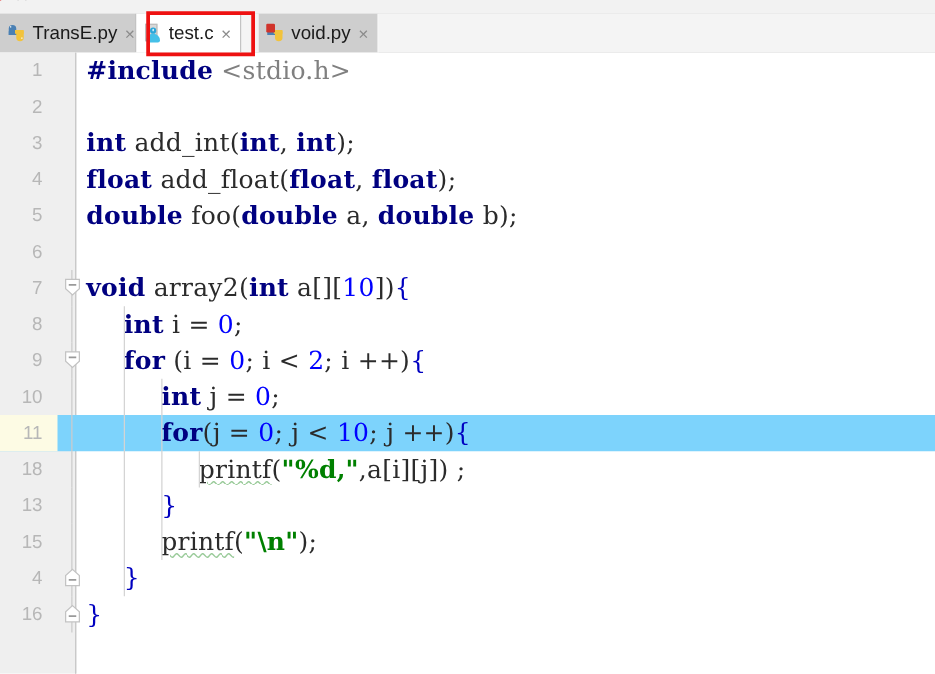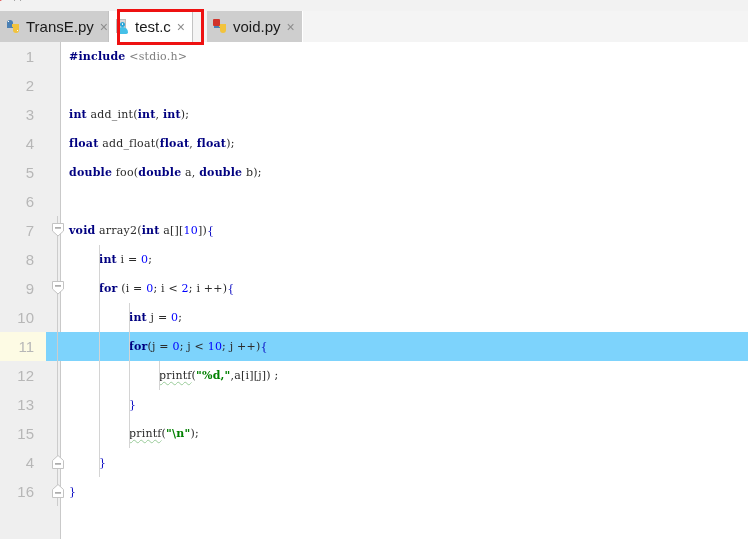--- a/index.html
+++ b/index.html
@@ -124,21 +124,21 @@
     font-size:15px;color:#b7b7b7;
     padding-right:0px;box-sizing:border-box;
   }
   .lnum-inner{position:relative;left:-12px;}
   .fold-cell{
     position:absolute;left:48px;top:0;width:24px;height:29px;
   }
   .code-cell{
     position:absolute;left:61px;top:0;right:0;height:29px;
     font-family:"DejaVu Serif", serif;
-    font-size:11px;
+    font-size:20px;
     color:#2b2b2b;
     padding-left:8px;
     box-sizing:border-box;
     letter-spacing:0.2px;
   }
 
   
   .foldline{
     position:absolute;left:9px;top:0;width:1px;height:29px;background:#cccccc;
   }
@@ -295,21 +295,21 @@
           <div class="code-cell"><span style="display: inline-block; width: 60px;"></span><span><span class="kw">int</span><span class="punct"> </span><span class="punct"> </span><span class="id">j</span><span class="punct"> </span><span class="punct">=</span><span class="punct"> </span><span class="num">0</span><span class="punct">;</span></span></div>
         </div>
         <div class="row hl">
           <div class="lnum-cell"><span class="lnum-inner">11</span></div>
           <div class="fold-cell">
             <div class="foldline"></div>
           </div>
           <div class="code-cell"><span style="display: inline-block; width: 60px;"></span><span><span class="kw">for</span><span class="punct">(</span><span class="id">j</span><span class="punct"> </span><span class="punct">=</span><span class="punct"> </span><span class="num">0</span><span class="punct">;</span><span class="punct"> </span><span class="id">j</span><span class="punct"> </span><span class="punct">&lt;</span><span class="punct"> </span><span class="num">10</span><span class="punct">;</span><span class="punct"> </span><span class="id">j</span><span class="punct"> </span><span class="punct">+</span><span class="punct">+</span><span class="punct">)</span><span class="brace">{</span></span></div>
         </div>
         <div class="row">
-          <div class="lnum-cell"><span class="lnum-inner">12</span></div>
+          <div class="lnum-cell"><span class="lnum-inner">18</span></div>
           <div class="fold-cell">
             <div class="foldline"></div>
           </div>
           <div class="code-cell"><span style="display: inline-block; width: 90px;"></span><span><span class="id wavy">printf</span><span class="punct">(</span><span class="str">"%d,"</span><span class="punct">,</span><span class="id">a</span><span class="punct">[</span><span class="id">i</span><span class="punct">]</span><span class="punct">[</span><span class="id">j</span><span class="punct">]</span><span class="punct">)</span><span class="punct"> </span><span class="punct">;</span></span></div>
         </div>
         <div class="row">
           <div class="lnum-cell"><span class="lnum-inner">13</span></div>
           <div class="fold-cell">
             <div class="foldline"></div>
           </div>

